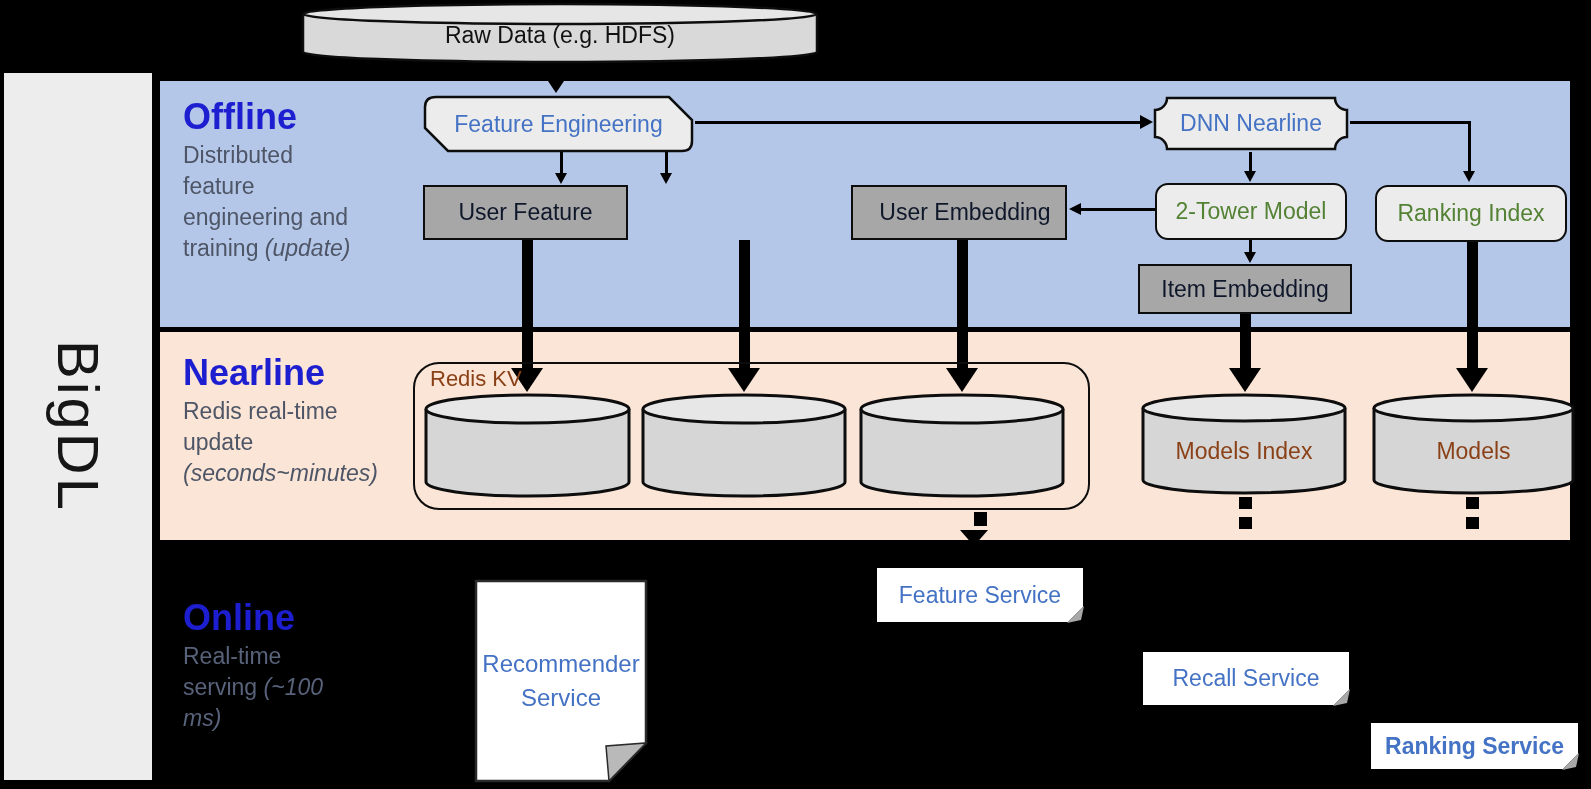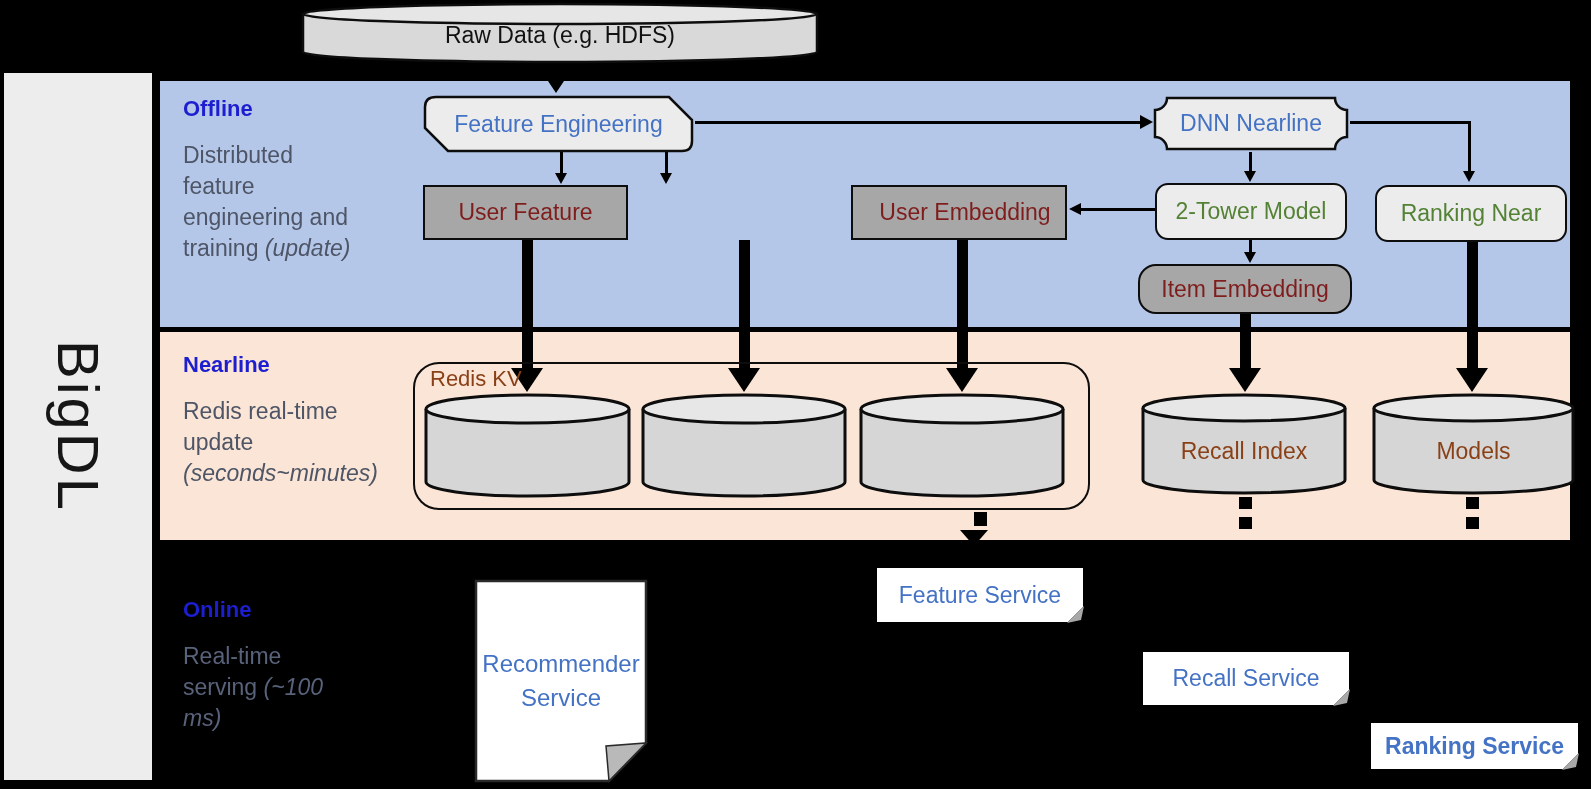--- a/index.html
+++ b/index.html
@@ -9,26 +9,26 @@
     --gray-box:#a7a7a7; --shape-fill:#ececec;
   }
   html,body{margin:0;padding:0;background:#000;}
   body{font-family:"Liberation Sans",sans-serif;}
   .canvas{position:relative;width:1591px;height:789px;background:var(--online-bg,#000);overflow:hidden;}
   .abs{position:absolute;}
   .band{position:absolute;}
   .sidebar{position:absolute;left:4px;top:73px;width:148px;height:707px;background:var(--sidebar-bg,#ededed);
     display:flex;align-items:center;justify-content:center;}
   .brand{writing-mode:vertical-rl;font-size:58px;color:#161616;letter-spacing:3px;}
-  .band-title{position:absolute;font-size:22px;font-weight:600;color:var(--title-blue,#1c1ed0);}
+  .band-title{position:absolute;font-size:36px;font-weight:600;color:var(--title-blue,#1c1ed0);}
   .band-desc{position:absolute;font-size:23px;line-height:31px;color:var(--desc-gray,#4d5566);}
   .band-desc em{font-style:italic;}
   .online .band-desc{color:#58627a;}
   .graybox{position:absolute;background:var(--gray-box,#a7a7a7);border:2.5px solid #0d0d0d;
-    display:flex;align-items:center;justify-content:center;font-size:23px;color:#7f1d1d;box-sizing:border-box;}
+    display:flex;align-items:center;justify-content:center;font-size:23px;color:#0f172a;box-sizing:border-box;}
   .roundbox{position:absolute;background:var(--shape-fill,#ececec);border:2.5px solid #0d0d0d;border-radius:13px;
     display:flex;align-items:center;justify-content:center;font-size:23px;color:var(--node-green,#548235);box-sizing:border-box;}
   .shape-label{position:absolute;display:flex;align-items:center;justify-content:center;text-align:center;
     font-size:23px;color:var(--node-blue,#4472c4);}
   .line{position:absolute;background:#000;}
   .tline{position:absolute;background:#000;width:11px;}
   .tri{position:absolute;width:0;height:0;}
   .head-down{border-left:6.5px solid transparent;border-right:6.5px solid transparent;border-top:11px solid #000;}
   .head-right{border-top:7.5px solid transparent;border-bottom:7.5px solid transparent;border-left:13px solid #000;}
   .head-left{border-top:6.5px solid transparent;border-bottom:6.5px solid transparent;border-right:12px solid #000;}
@@ -107,24 +107,24 @@
   <div class="line" style="left:1350px;top:121px;width:120px;height:2.5px;"></div>
   <div class="line" style="left:1468px;top:121px;width:2.5px;height:53px;"></div>
   <div class="tri head-down" style="left:1463px;top:171px;"></div>
   <div class="line" style="left:1081px;top:208px;width:74px;height:2.5px;"></div>
   <div class="tri head-left" style="left:1069px;top:203px;"></div>
   <div class="line" style="left:1249px;top:240px;width:2.5px;height:15px;"></div>
   <div class="tri head-down" style="left:1243.5px;top:252px;"></div>
 
   <div class="graybox" style="left:423px;top:185px;width:205px;height:55px;">User Feature</div>
   <div class="graybox" style="left:851px;top:185px;width:216px;height:55px;padding-left:12px;">User Embedding</div>
-  <div class="graybox" style="left:1138px;top:264px;width:214px;height:50px;border-radius:18px;">Item Embedding</div>
+  <div class="graybox" style="left:1138px;top:264px;width:214px;height:50px;">Item Embedding</div>
 
   <div class="roundbox" style="left:1155px;top:183px;width:192px;height:57px;">2-Tower Model</div>
-  <div class="roundbox" style="left:1375px;top:185px;width:192px;height:57px;">Ranking Near</div>
+  <div class="roundbox" style="left:1375px;top:185px;width:192px;height:57px;">Ranking Index</div>
 
   <div class="tline" style="left:521.5px;top:240px;height:132px;"></div>
   <div class="tri thead" style="left:511px;top:368px;"></div>
   <div class="tline" style="left:738.5px;top:240px;height:132px;"></div>
   <div class="tri thead" style="left:728px;top:368px;"></div>
   <div class="tline" style="left:956.5px;top:240px;height:132px;"></div>
   <div class="tri thead" style="left:946px;top:368px;"></div>
   <div class="tline" style="left:1239.5px;top:314px;height:58px;"></div>
   <div class="tri thead" style="left:1229px;top:368px;"></div>
   <div class="tline" style="left:1466.5px;top:242px;height:128px;"></div>
@@ -143,21 +143,21 @@
   </svg>
   <svg class="abs" style="left:858px;top:392px;" width="208" height="107" viewBox="0 0 208 107">
     <path d="M3 17 L3 90 A101 14 0 0 0 205 90 L205 17" fill="#d6d6d6" stroke="#0d0d0d" stroke-width="3"></path>
     <ellipse cx="104" cy="17" rx="101" ry="14" fill="#e7e7e7" stroke="#0d0d0d" stroke-width="3"></ellipse>
   </svg>
 
   <svg class="abs" style="left:1140px;top:392px;" width="208" height="104" viewBox="0 0 208 104">
     <path d="M3 16 L3 88 A101 13 0 0 0 205 88 L205 16" fill="#d6d6d6" stroke="#0d0d0d" stroke-width="3"></path>
     <ellipse cx="104" cy="16" rx="101" ry="13" fill="#e7e7e7" stroke="#0d0d0d" stroke-width="3"></ellipse>
   </svg>
-  <div class="cyl-label" style="left:1140px;top:392px;width:208px;height:104px;">Recall Index</div>
+  <div class="cyl-label" style="left:1140px;top:392px;width:208px;height:104px;">Models Index</div>
   <svg class="abs" style="left:1371px;top:392px;" width="205" height="104" viewBox="0 0 205 104">
     <path d="M3 16 L3 88 A99.5 13 0 0 0 202 88 L202 16" fill="#d6d6d6" stroke="#0d0d0d" stroke-width="3"></path>
     <ellipse cx="102.5" cy="16" rx="99.5" ry="13" fill="#e7e7e7" stroke="#0d0d0d" stroke-width="3"></ellipse>
   </svg>
   <div class="cyl-label" style="left:1371px;top:392px;width:205px;height:104px;">Models</div>
 
   <div class="dash" style="left:973.5px;top:512px;height:14px;"></div>
   <div class="tri dhead" style="left:959.5px;top:530px;"></div>
   <div class="dash" style="left:1238.5px;top:497px;height:12px;"></div>
   <div class="dash" style="left:1238.5px;top:517px;height:12px;"></div>

